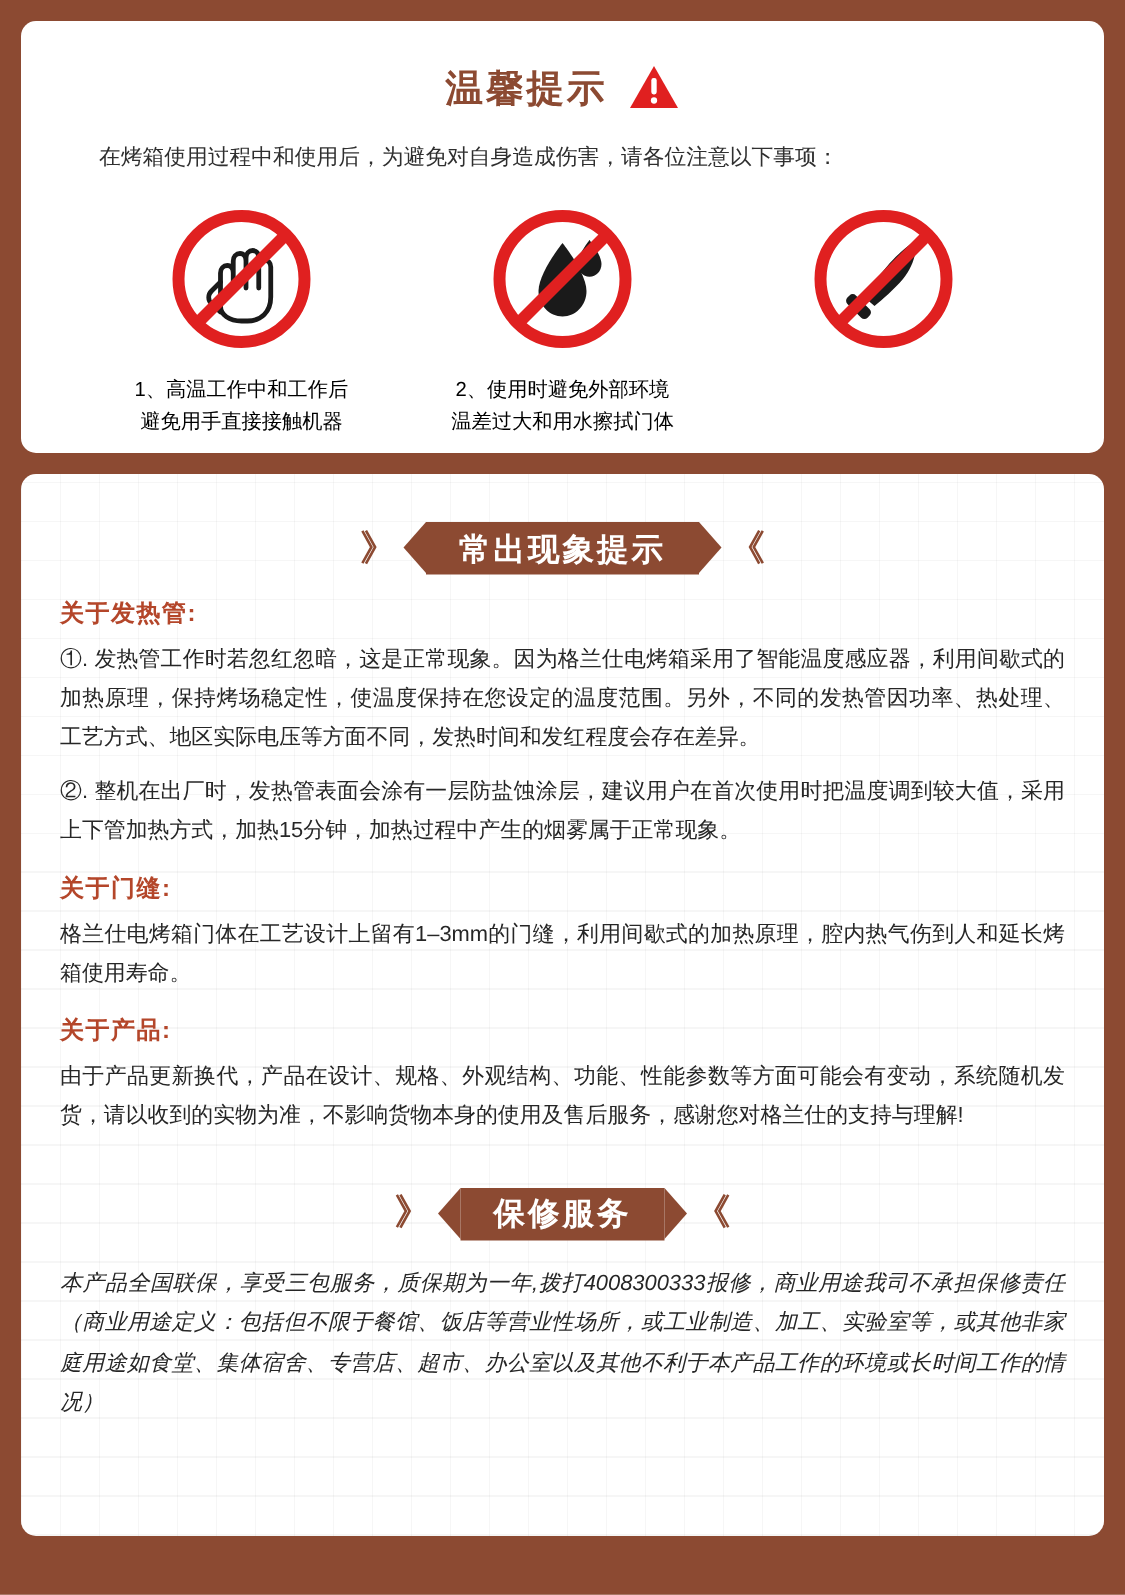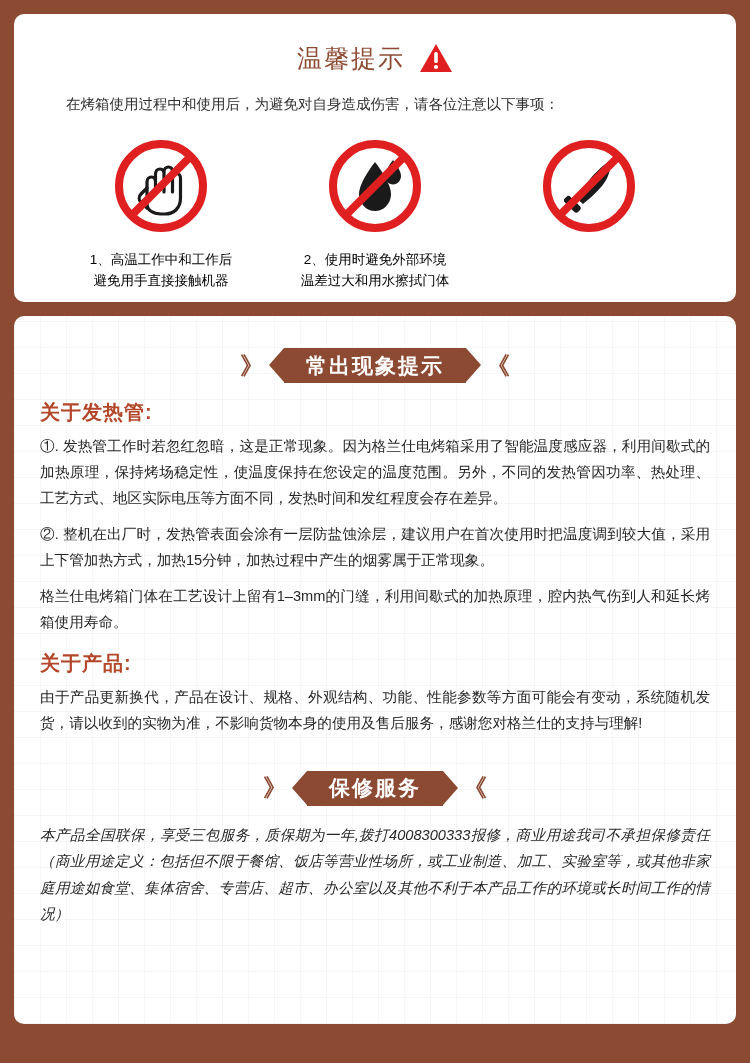--- a/index.html
+++ b/index.html
@@ -36,21 +36,21 @@
   }
   .tips-title-row {
     display: flex;
     align-items: center;
     justify-content: center;
     gap: 14px;
     margin-top: 6px;
   }
   .tips-title {
     font-size: 25px;
-    font-weight: normal;
+    font-weight: bold;
     color: #8c4a32;
     letter-spacing: 2px;
   }
   .warn-icon {
     width: 34px;
     height: 31px;
     position: relative;
     display: inline-block;
   }
   .warn-icon svg { display:block; }
@@ -140,21 +140,21 @@
     color: #8c4a32;
     font-size: 24px;
     font-weight: bold;
     line-height: 1;
   }
   .chev-left { margin-right: 20px; }
   .chev-right { margin-left: 20px; }
 
   .sec-head {
     color: #b4462a;
-    font-size: 20px;
+    font-size: 16px;
     font-weight: bold;
     margin: 14px 0 8px 0;
     letter-spacing: 1px;
   }
   .sec-head.first { margin-top: 10px; }
   .para {
     font-size: 14.6px;
     line-height: 1.78;
     color: #262626;
     text-align: justify;
@@ -243,20 +243,21 @@
     <div class="banner-wrap">
       <span class="chev chev-left">》</span>
       <span class="banner">常出现象提示</span>
       <span class="chev chev-right">《</span>
     </div>
 
     <div class="sec-head first">关于发热管:</div>
     <p class="para">①. 发热管工作时若忽红忽暗，这是正常现象。因为格兰仕电烤箱采用了智能温度感应器，利用间歇式的加热原理，保持烤场稳定性，使温度保持在您设定的温度范围。另外，不同的发热管因功率、热处理、工艺方式、地区实际电压等方面不同，发热时间和发红程度会存在差异。</p>
     <p class="para">②. 整机在出厂时，发热管表面会涂有一层防盐蚀涂层，建议用户在首次使用时把温度调到较大值，采用上下管加热方式，加热15分钟，加热过程中产生的烟雾属于正常现象。</p>
 
+    <div class="sec-head">关于门缝:</div>
     <p class="para">格兰仕电烤箱门体在工艺设计上留有1–3mm的门缝，利用间歇式的加热原理，腔内热气伤到人和延长烤箱使用寿命。</p>
 
     <div class="sec-head">关于产品:</div>
     <p class="para">由于产品更新换代，产品在设计、规格、外观结构、功能、性能参数等方面可能会有变动，系统随机发货，请以收到的实物为准，不影响货物本身的使用及售后服务，感谢您对格兰仕的支持与理解!</p>
 
     <div class="warranty-wrap">
       <div class="banner-wrap">
         <span class="chev chev-left">》</span>
         <span class="banner">保修服务</span>
         <span class="chev chev-right">《</span>

